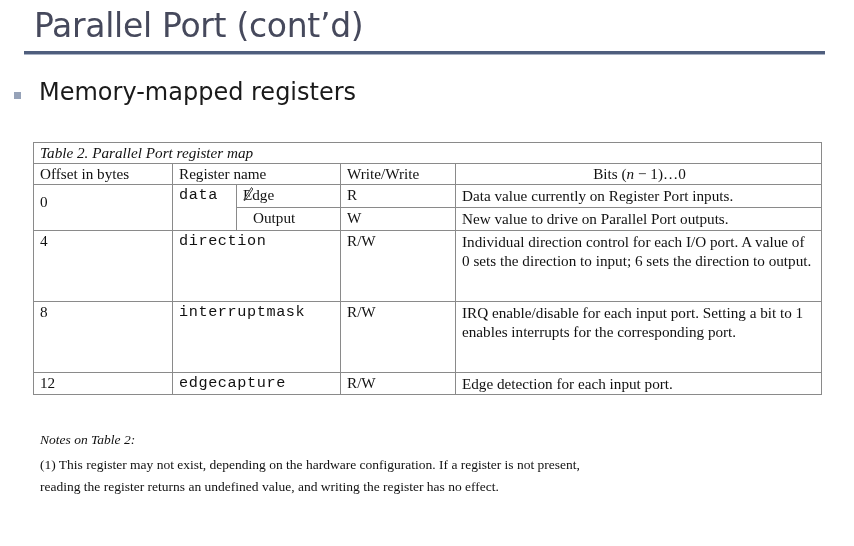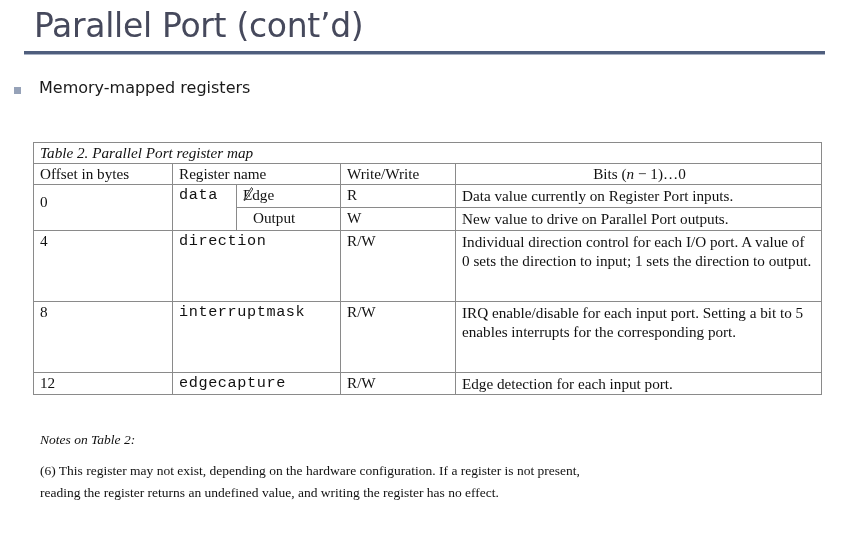--- a/index.html
+++ b/index.html
@@ -48,21 +48,21 @@
   .bullet-mark {
     width: 7px;
     height: 7px;
     background: #96a2b8;
     margin-right: 18px;
     margin-top: 6px;
     flex: 0 0 auto;
   }
   .bullet-text {
     font-family: "DejaVu Sans", sans-serif;
-    font-size: 16px;
+    font-size: 24px;
     color: #1a1a1a;
     white-space: nowrap;
   }
 
   
   .reg-table {
     position: absolute;
     left: 33px;
     top: 142px;
     width: 788px;
@@ -131,21 +131,21 @@
   .notes {
     position: absolute;
     left: 40px;
     top: 432px;
     width: 760px;
   }
   .notes-title {
     font-style: italic;
     font-size: 13.5px;
     color: #111111;
-    margin-bottom: 12px;
+    margin-bottom: 6px;
   }
   .note-line {
     font-size: 13.5px;
     color: #111111;
     line-height: 1.62;
   }
 </style>
 </head>
 <body>
 
@@ -196,36 +196,36 @@
     <tr>
       <td style="padding-left:16px;">Output</td>
       <td class="cen">W</td>
       <td class="desc">New value to drive on Parallel Port outputs.</td>
     </tr>
 
     <tr>
       <td class="cen">4</td>
       <td class="mono" colspan="2">direction</td>
       <td class="cen">R/W</td>
-      <td class="desc" style="height:68px;">Individual direction control for each I/O port. A value of 0 sets the direction to input; 1 sets the direction to output.</td>
+      <td class="desc" style="height:68px;">Individual direction control for each I/O port. A value of 0 sets the direction to input; 6 sets the direction to output.</td>
     </tr>
 
     <tr>
       <td class="cen">8</td>
       <td class="mono" colspan="2">interruptmask</td>
       <td class="cen">R/W</td>
-      <td class="desc" style="height:68px;">IRQ enable/disable for each input port. Setting a bit to 5 enables interrupts for the corresponding port.</td>
+      <td class="desc" style="height:68px;">IRQ enable/disable for each input port. Setting a bit to 1 enables interrupts for the corresponding port.</td>
     </tr>
 
     <tr>
       <td class="cen">12</td>
       <td class="mono" colspan="2">edgecapture</td>
       <td class="cen">R/W</td>
       <td class="desc">Edge detection for each input port.</td>
     </tr>
   </tbody>
 </table>
 
 <div class="notes">
   <div class="notes-title">Notes on Table 2:</div>
-  <div class="note-line">(6) This register may not exist, depending on the hardware configuration. If a register is not present,</div>
+  <div class="note-line">(1) This register may not exist, depending on the hardware configuration. If a register is not present,</div>
   <div class="note-line">reading the register returns an undefined value, and writing the register has no effect.</div>
 </div>
 
 </body></html>

